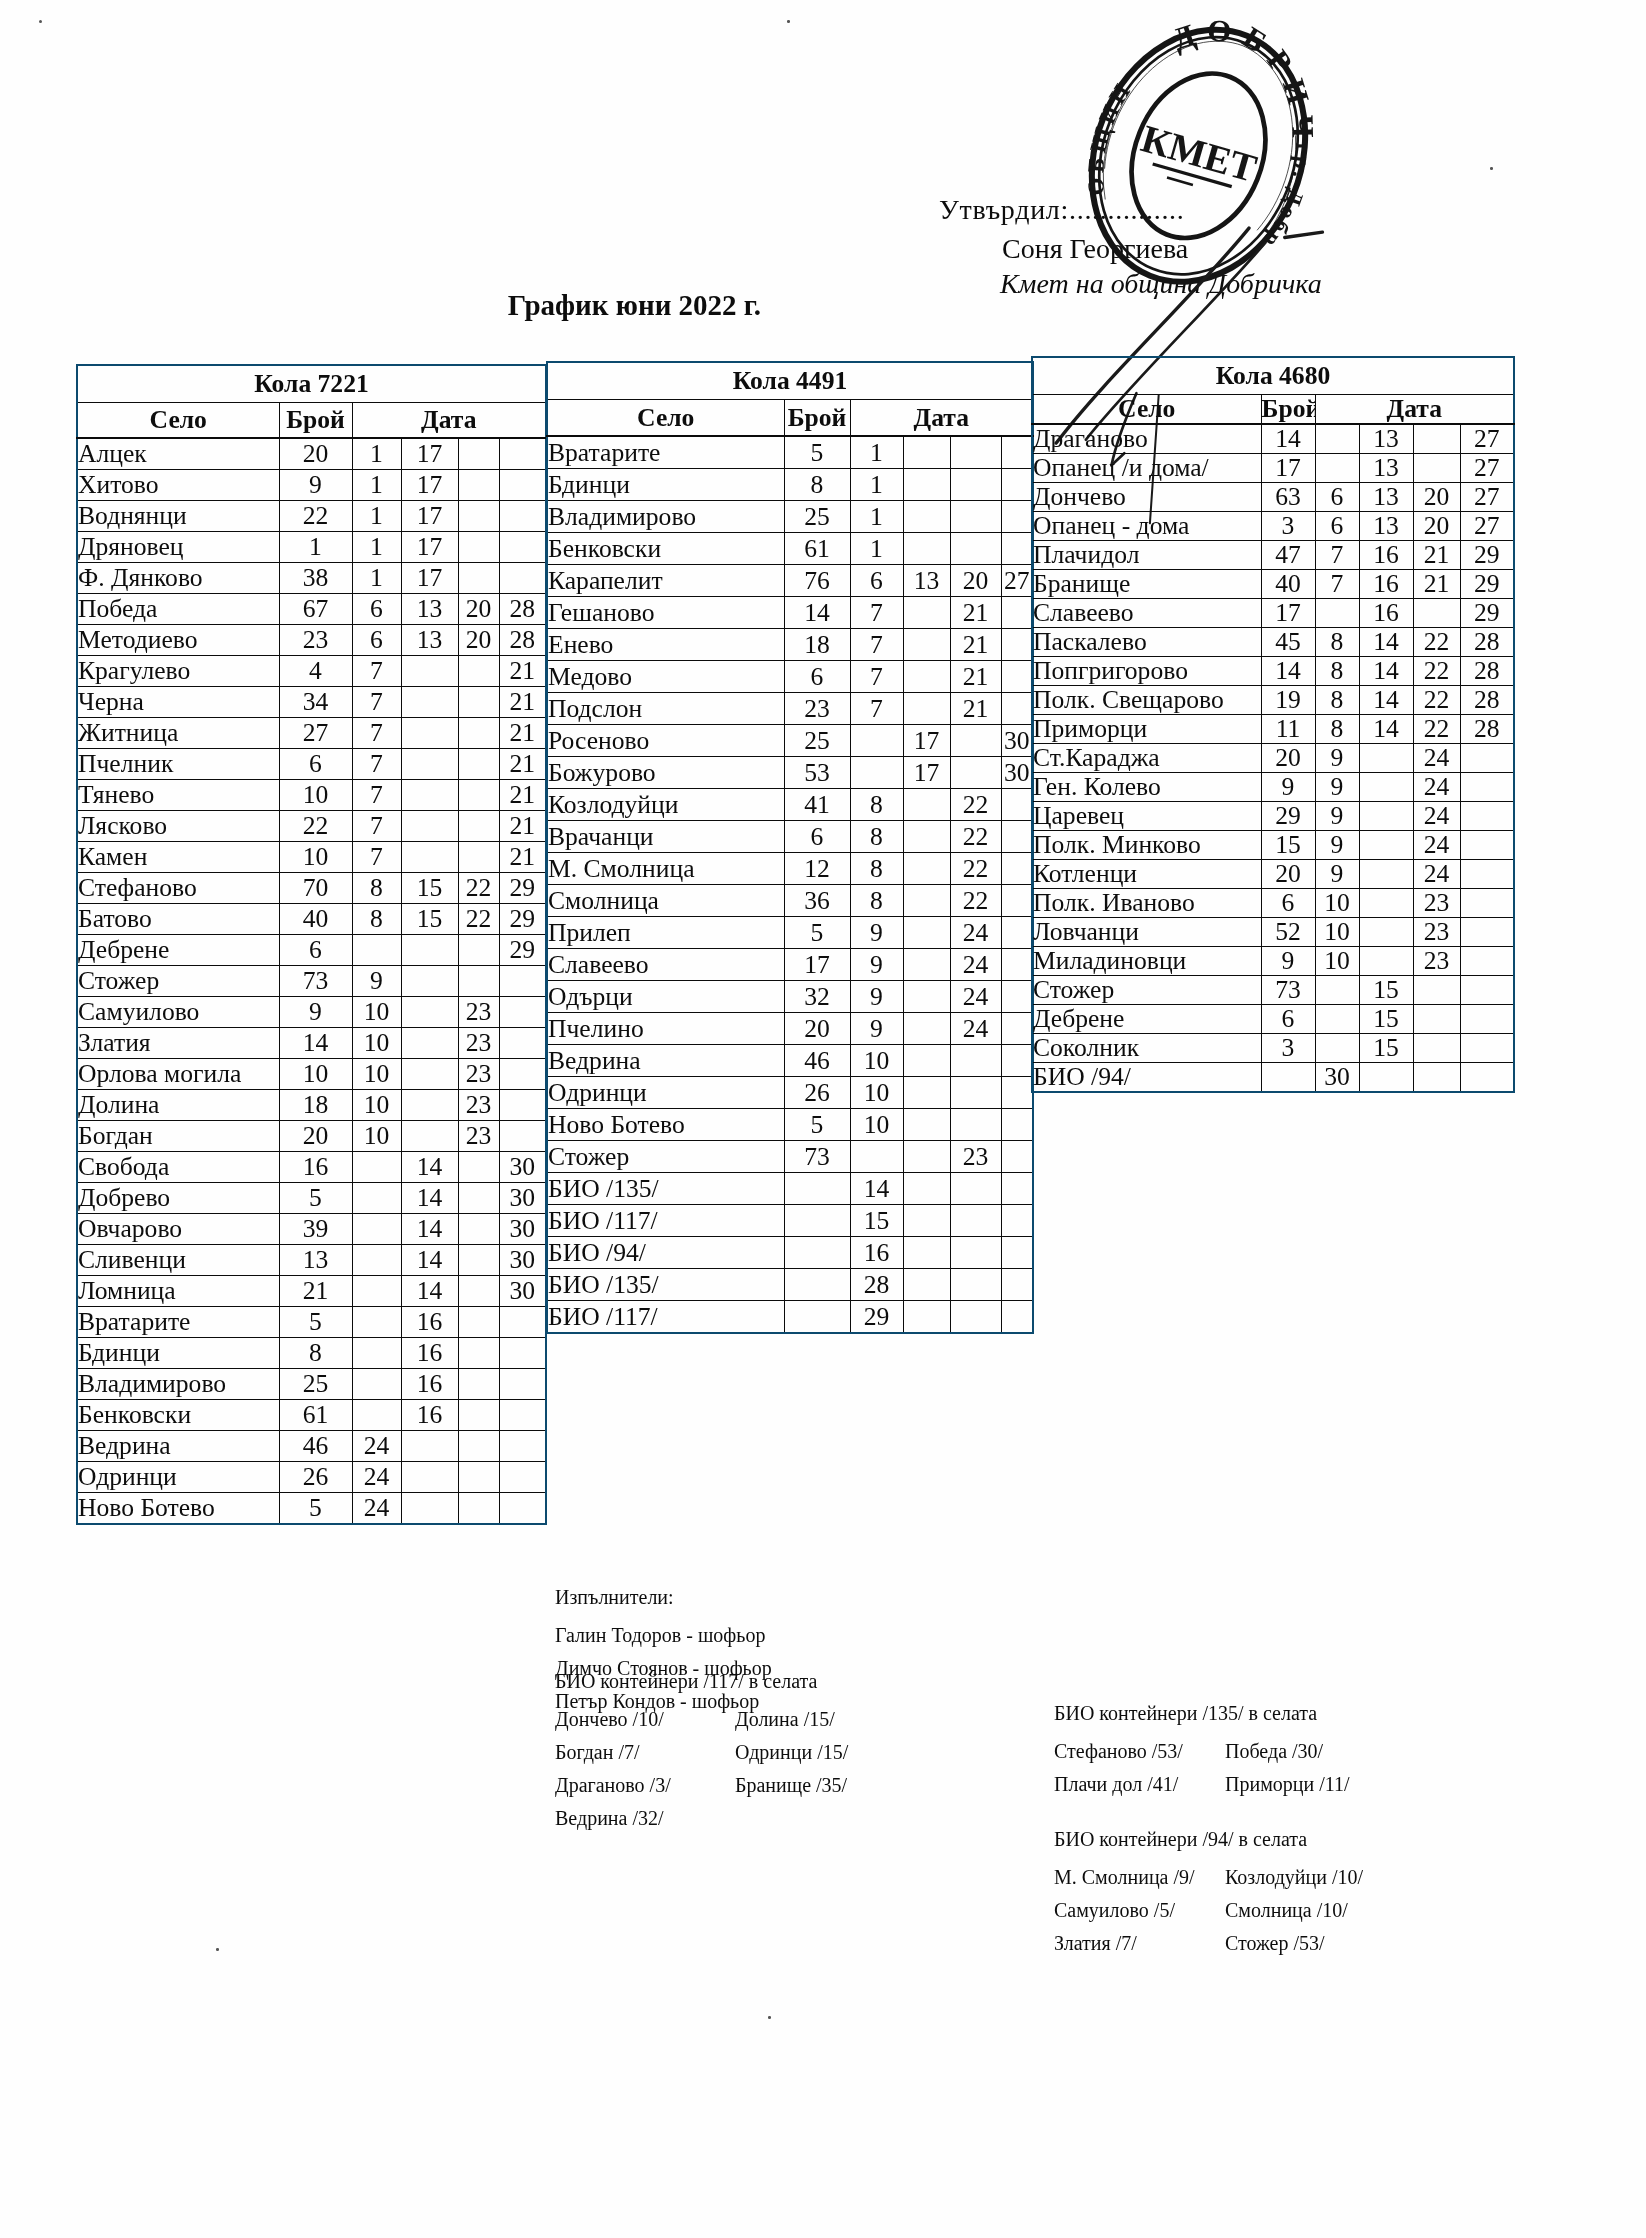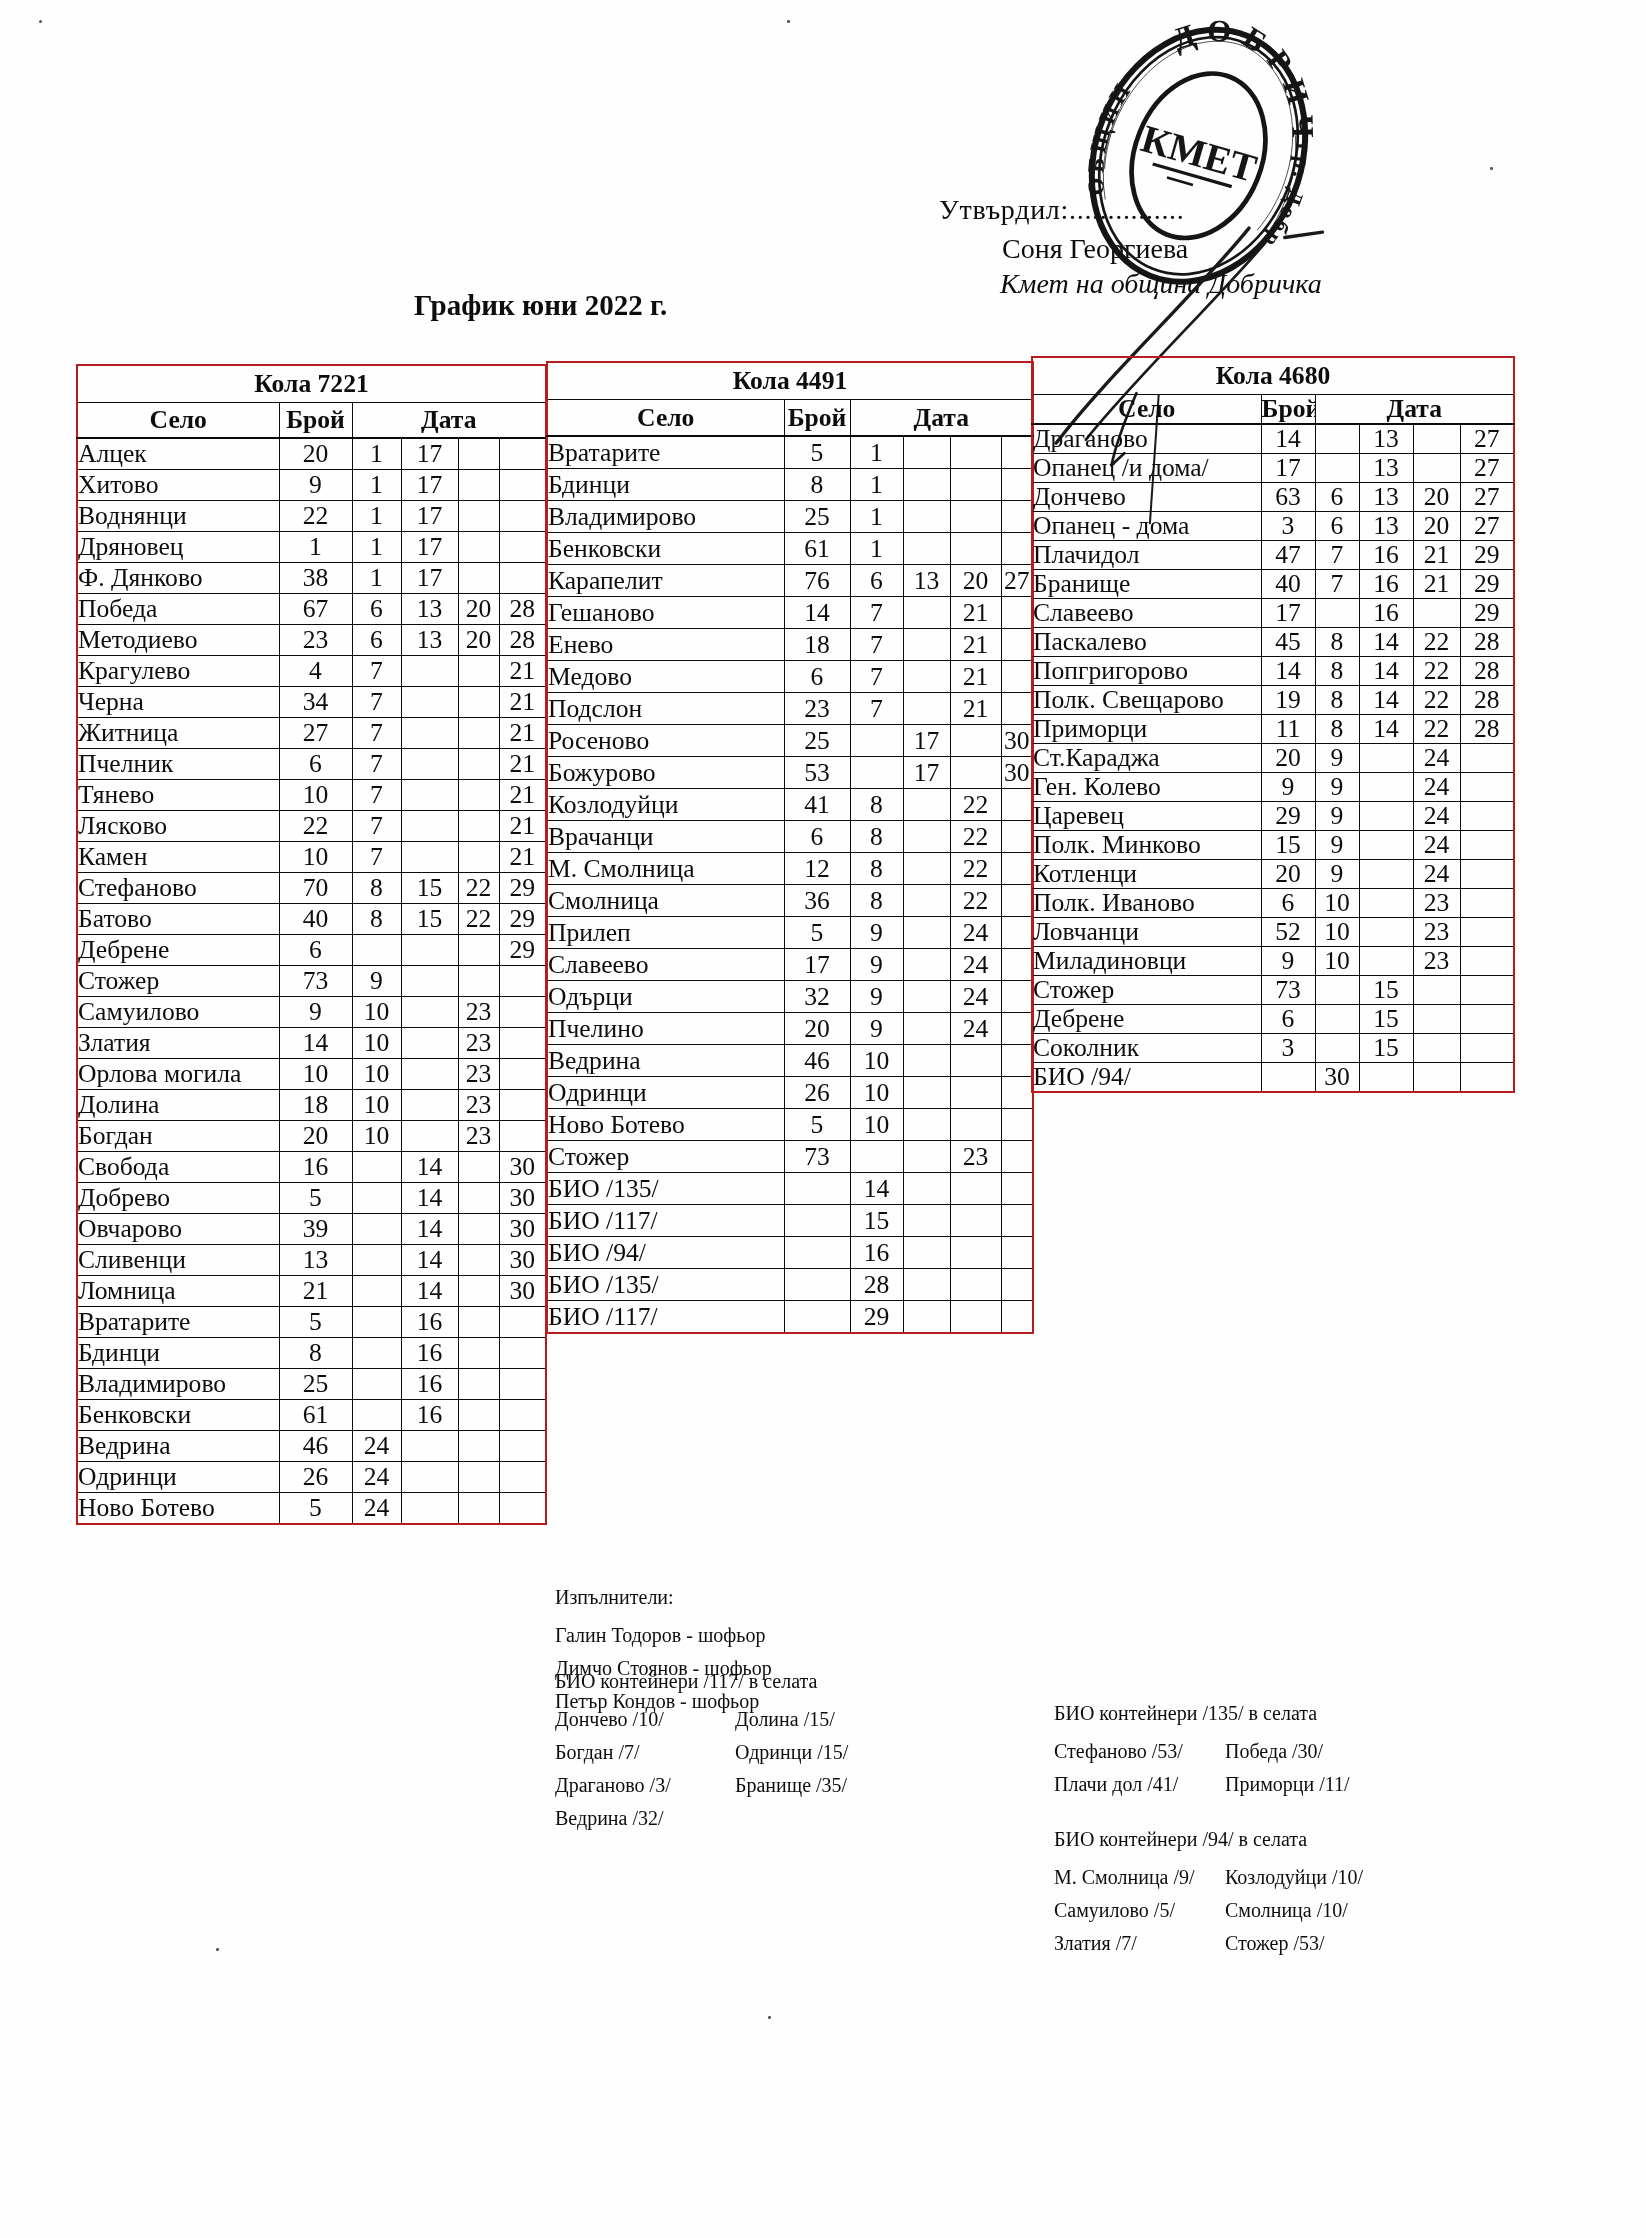--- a/index.html
+++ b/index.html
@@ -9,31 +9,31 @@
     background:#fefefe;
     font-family:"Liberation Serif","DejaVu Serif",serif;
     color:#0d0d0d;
     overflow:hidden;
   }
   
   .approve-label{position:absolute;left:939px;top:194px;font-size:28px;letter-spacing:0.7px;}
   .approve-name{position:absolute;left:1002px;top:233px;font-size:28px;}
   .approve-title{position:absolute;left:1000px;top:268px;font-size:28px;font-style:italic;}
   
-  .doc-title{position:absolute;left:414px;top:289px;width:364px;text-align:left;
+  .doc-title{position:absolute;left:397px;top:289px;width:364px;text-align:right;
              font-size:29px;font-weight:bold;}
   
   table.sched{position:absolute;border-collapse:collapse;table-layout:fixed;
               background:transparent;}
   table.sched th,table.sched td{
     border:1.3px solid #0b0b0b;
     font-size:25.6px;line-height:1;
     padding:0;overflow:hidden;white-space:nowrap;
   }
-  table.sched{border:2px solid #b91c1c;}
+  table.sched{border:2px solid #0c4a6e;}
   table.sched th{font-weight:bold;text-align:center;}
   th.kola{height:36px;font-size:28px;border-bottom:2px solid #0b0b0b;}
   tr.colhead th{border-bottom:2px solid #0b0b0b;}
   .t-left  tr.colhead th{height:34px;}
   .t-mid   tr.colhead th{height:35px;}
   .t-right tr.colhead th{height:28px;}
   .t-left  tbody td{height:30px;}
   .t-mid   tbody td{height:31px;}
   .t-right tbody td{height:28px;}
   td.c-vil{text-align:left;padding-left:6.7px;}

